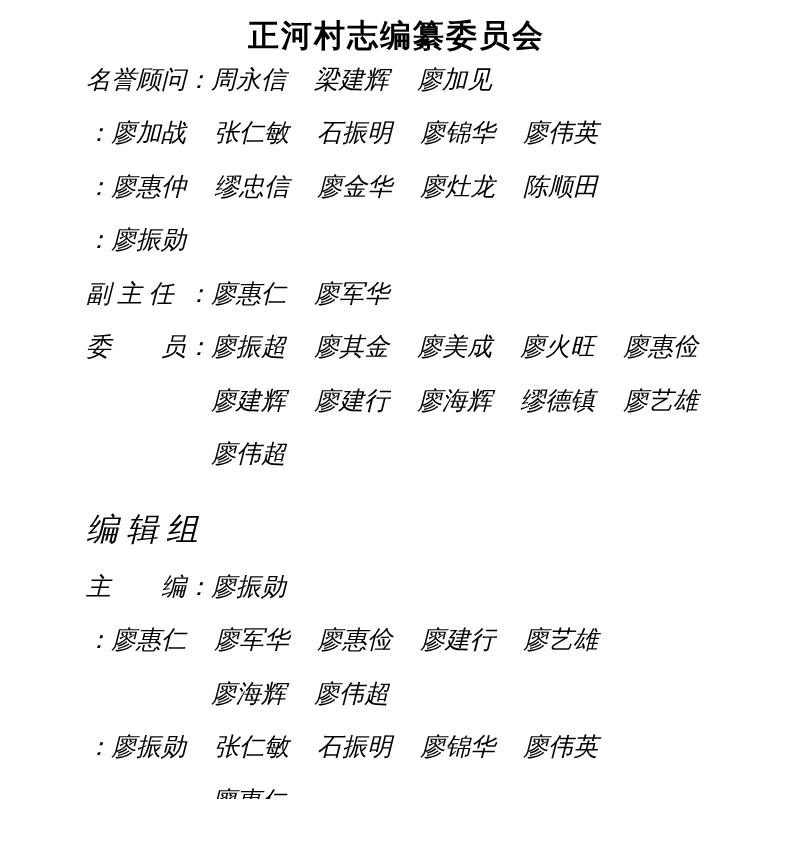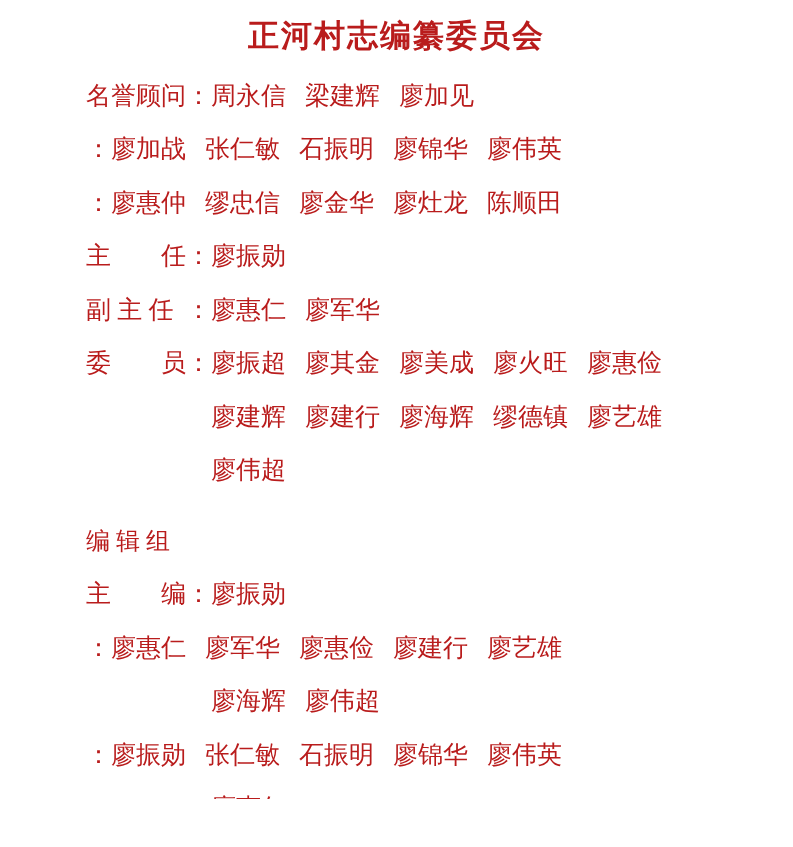--- a/index.html
+++ b/index.html
@@ -5,39 +5,40 @@
   html, body {
     margin: 0;
     padding: 0;
     background: #ffffff;
   }
   .page {
     position: relative;
     width: 793px;
     height: 799px;
     background: #ffffff;
-    color: #b91c1c;
+    color: #000000;
     font-family: "Liberation Serif", "DejaVu Serif", serif;
     overflow: hidden;
     box-sizing: border-box;
   }
   .doc-title {
     padding-top: 18px;
     text-align: center;
     font-size: 31px;
     font-weight: bold;
     letter-spacing: 2px;
     line-height: 1.15;
   }
   .content {
     margin-left: 86px;
     margin-right: 40px;
-    margin-top: 28px;
+    margin-top: 12px;
     font-size: 25px;
     line-height: 1.1;
+    font-style: italic;
   }
   .row {
     display: flex;
     align-items: flex-start;
     margin-bottom: 26px;
     white-space: pre;
   }
   .row-label {
     display: inline-block;
     width: 100px;
@@ -45,42 +46,42 @@
     flex: 0 0 auto;
   }
   .colon {
     flex: 0 0 auto;
   }
   .colon.invisible {
     visibility: hidden;
   }
   .names {
     display: inline-flex;
-    gap: 19px;
+    gap: 28px;
     flex-wrap: nowrap;
   }
   .section-heading {
     margin-top: 44px;
     margin-bottom: 26px;
-    font-size: 24px;
+    font-size: 32px;
     white-space: pre;
   }
 </style>
 </head>
 <body>
 
 <div class="page">
   <div class="doc-title">正河村志编纂委员会</div>
 
   <div class="content">
     <div>
         <div class="row"><span class="row-label">名誉顾问</span><span class="colon">：</span><span class="names"><span class="name">周永信</span><span class="name">梁建辉</span><span class="name">廖加见</span></span></div>
         <div class="row"><span class="colon">：</span><span class="names"><span class="name">廖加战</span><span class="name">张仁敏</span><span class="name">石振明</span><span class="name">廖锦华</span><span class="name">廖伟英</span></span></div>
         <div class="row"><span class="colon">：</span><span class="names"><span class="name">廖惠仲</span><span class="name">缪忠信</span><span class="name">廖金华</span><span class="name">廖灶龙</span><span class="name">陈顺田</span></span></div>
-        <div class="row"><span class="row-label">主　　任</span><span class="colon">：</span><span class="names"><span class="name">廖振勋</span></span></div>
+        <div class="row"><span class="colon">：</span><span class="names"><span class="name">廖振勋</span></span></div>
         <div class="row"><span class="row-label">副 主 任</span><span class="colon">：</span><span class="names"><span class="name">廖惠仁</span><span class="name">廖军华</span></span></div>
         <div class="row"><span class="row-label">委　　员</span><span class="colon">：</span><span class="names"><span class="name">廖振超</span><span class="name">廖其金</span><span class="name">廖美成</span><span class="name">廖火旺</span><span class="name">廖惠俭</span></span></div>
         <div class="row"><span class="row-label"></span><span class="colon invisible">：</span><span class="names"><span class="name">廖建辉</span><span class="name">廖建行</span><span class="name">廖海辉</span><span class="name">缪德镇</span><span class="name">廖艺雄</span></span></div>
         <div class="row"><span class="row-label"></span><span class="colon invisible">：</span><span class="names"><span class="name">廖伟超</span></span></div>
       </div>
 
     <div class="section-heading">编 辑 组</div>
 
     <div>
         <div class="row"><span class="row-label">主　　编</span><span class="colon">：</span><span class="names"><span class="name">廖振勋</span></span></div>

